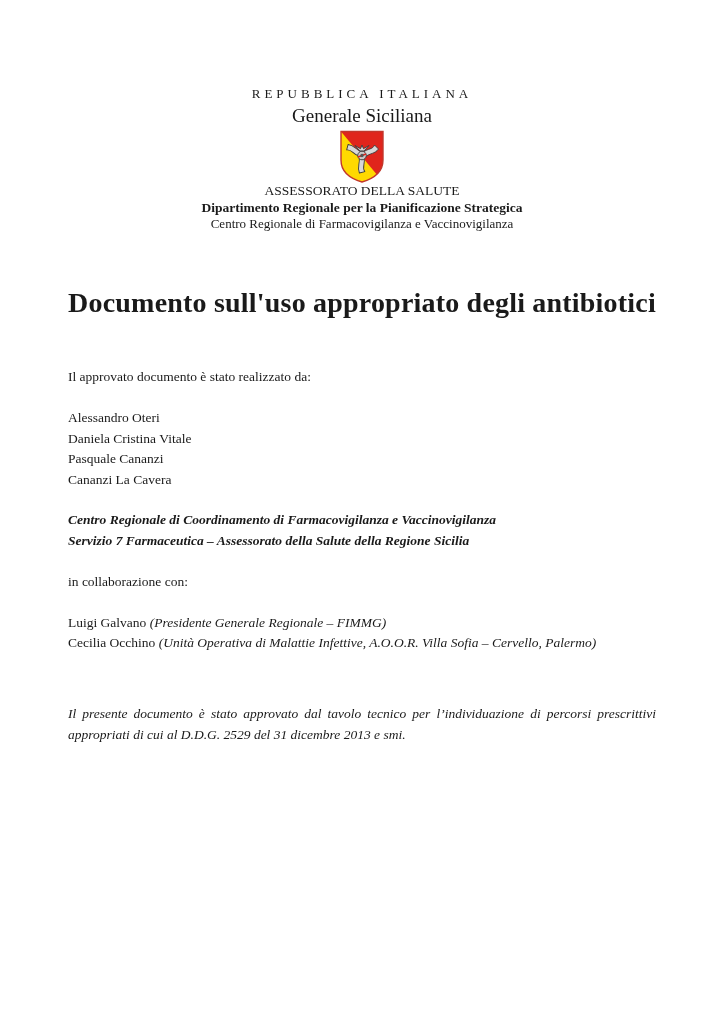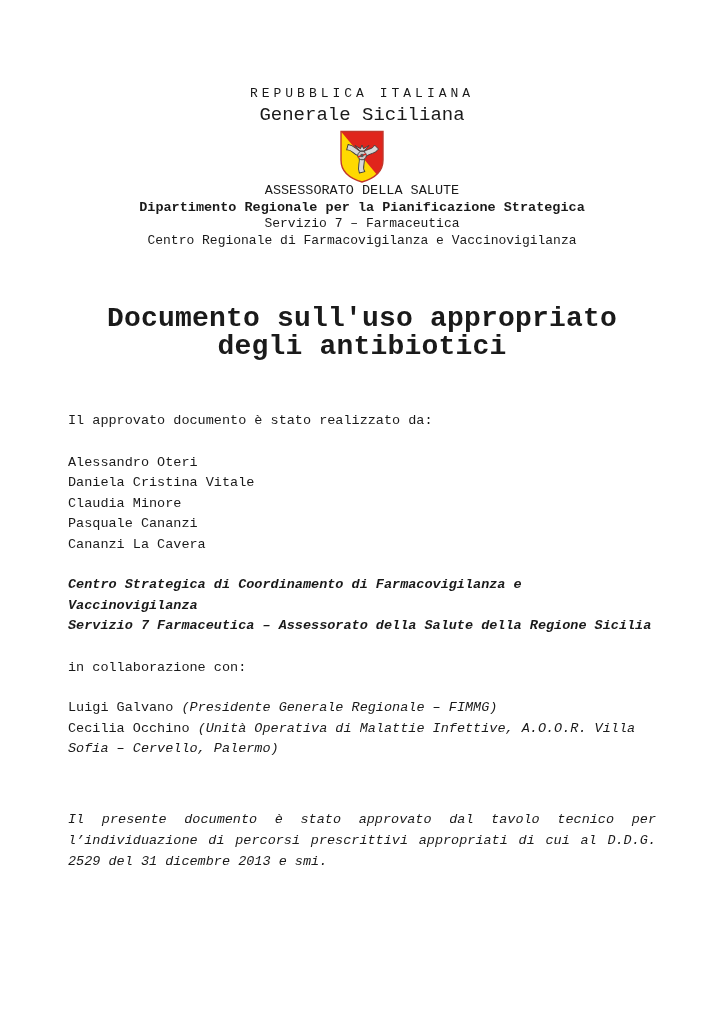--- a/index.html
+++ b/index.html
@@ -6,21 +6,21 @@
     margin: 0;
     padding: 0;
     background: #ffffff;
   }
   .page {
     position: relative;
     width: 724px;
     height: 1024px;
     margin: 0 auto;
     background: #ffffff;
-    font-family: Liberation Mono, monospace;
+    font-family: Liberation Serif, serif;
     color: #1a1a1a;
     overflow: hidden;
     box-sizing: border-box;
     padding: 86px 68px 0 68px;
   }
   .content {
     width: 588px;
   }
 
   
@@ -124,38 +124,36 @@
             </g>
             <circle r="4.3" fill="#c9c9c9" stroke="#3a3a3a" stroke-width="0.9"></circle>
             <path d="M-4,1.6 L4,-1.6" stroke="#e0251c" stroke-width="1.6"></path>
             <circle r="1.7" fill="#555555"></circle>
           </g>
         </svg>
       </div>
 
       <div class="org-line first">ASSESSORATO DELLA SALUTE</div>
       <div class="org-line bold">Dipartimento Regionale per la Pianificazione Strategica</div>
-      <div class="org-line">Servizio 7 – Farmaceutica</div>
       <div class="org-line">Centro Regionale di Farmacovigilanza e Vaccinovigilanza</div>
     </div>
 
     <h1 class="doc-title">Documento sull'uso appropriato degli antibiotici</h1>
 
     <div class="body-text intro">Il approvato documento è stato realizzato da:</div>
 
     <div class="body-text authors">
       <div>Alessandro Oteri</div>
       <div>Daniela Cristina Vitale</div>
-      <div>Claudia Minore</div>
       <div>Pasquale Cananzi</div>
       <div>Cananzi La Cavera</div>
     </div>
 
     <div class="body-text affiliations">
-      <div>Centro Strategica di Coordinamento di Farmacovigilanza e Vaccinovigilanza</div>
+      <div>Centro Regionale di Coordinamento di Farmacovigilanza e Vaccinovigilanza</div>
       <div>Servizio 7 Farmaceutica – Assessorato della Salute della Regione Sicilia</div>
     </div>
 
     <div class="body-text collab-label">in collaborazione con:</div>
 
     <div class="body-text collaborators">
       <div><span>Luigi Galvano</span> <span class="collab-detail">(Presidente Generale Regionale – FIMMG)</span></div>
       <div><span>Cecilia Occhino</span> <span class="collab-detail">(Unità Operativa di Malattie Infettive, A.O.O.R. Villa Sofia – Cervello, Palermo)</span></div>
     </div>
 

